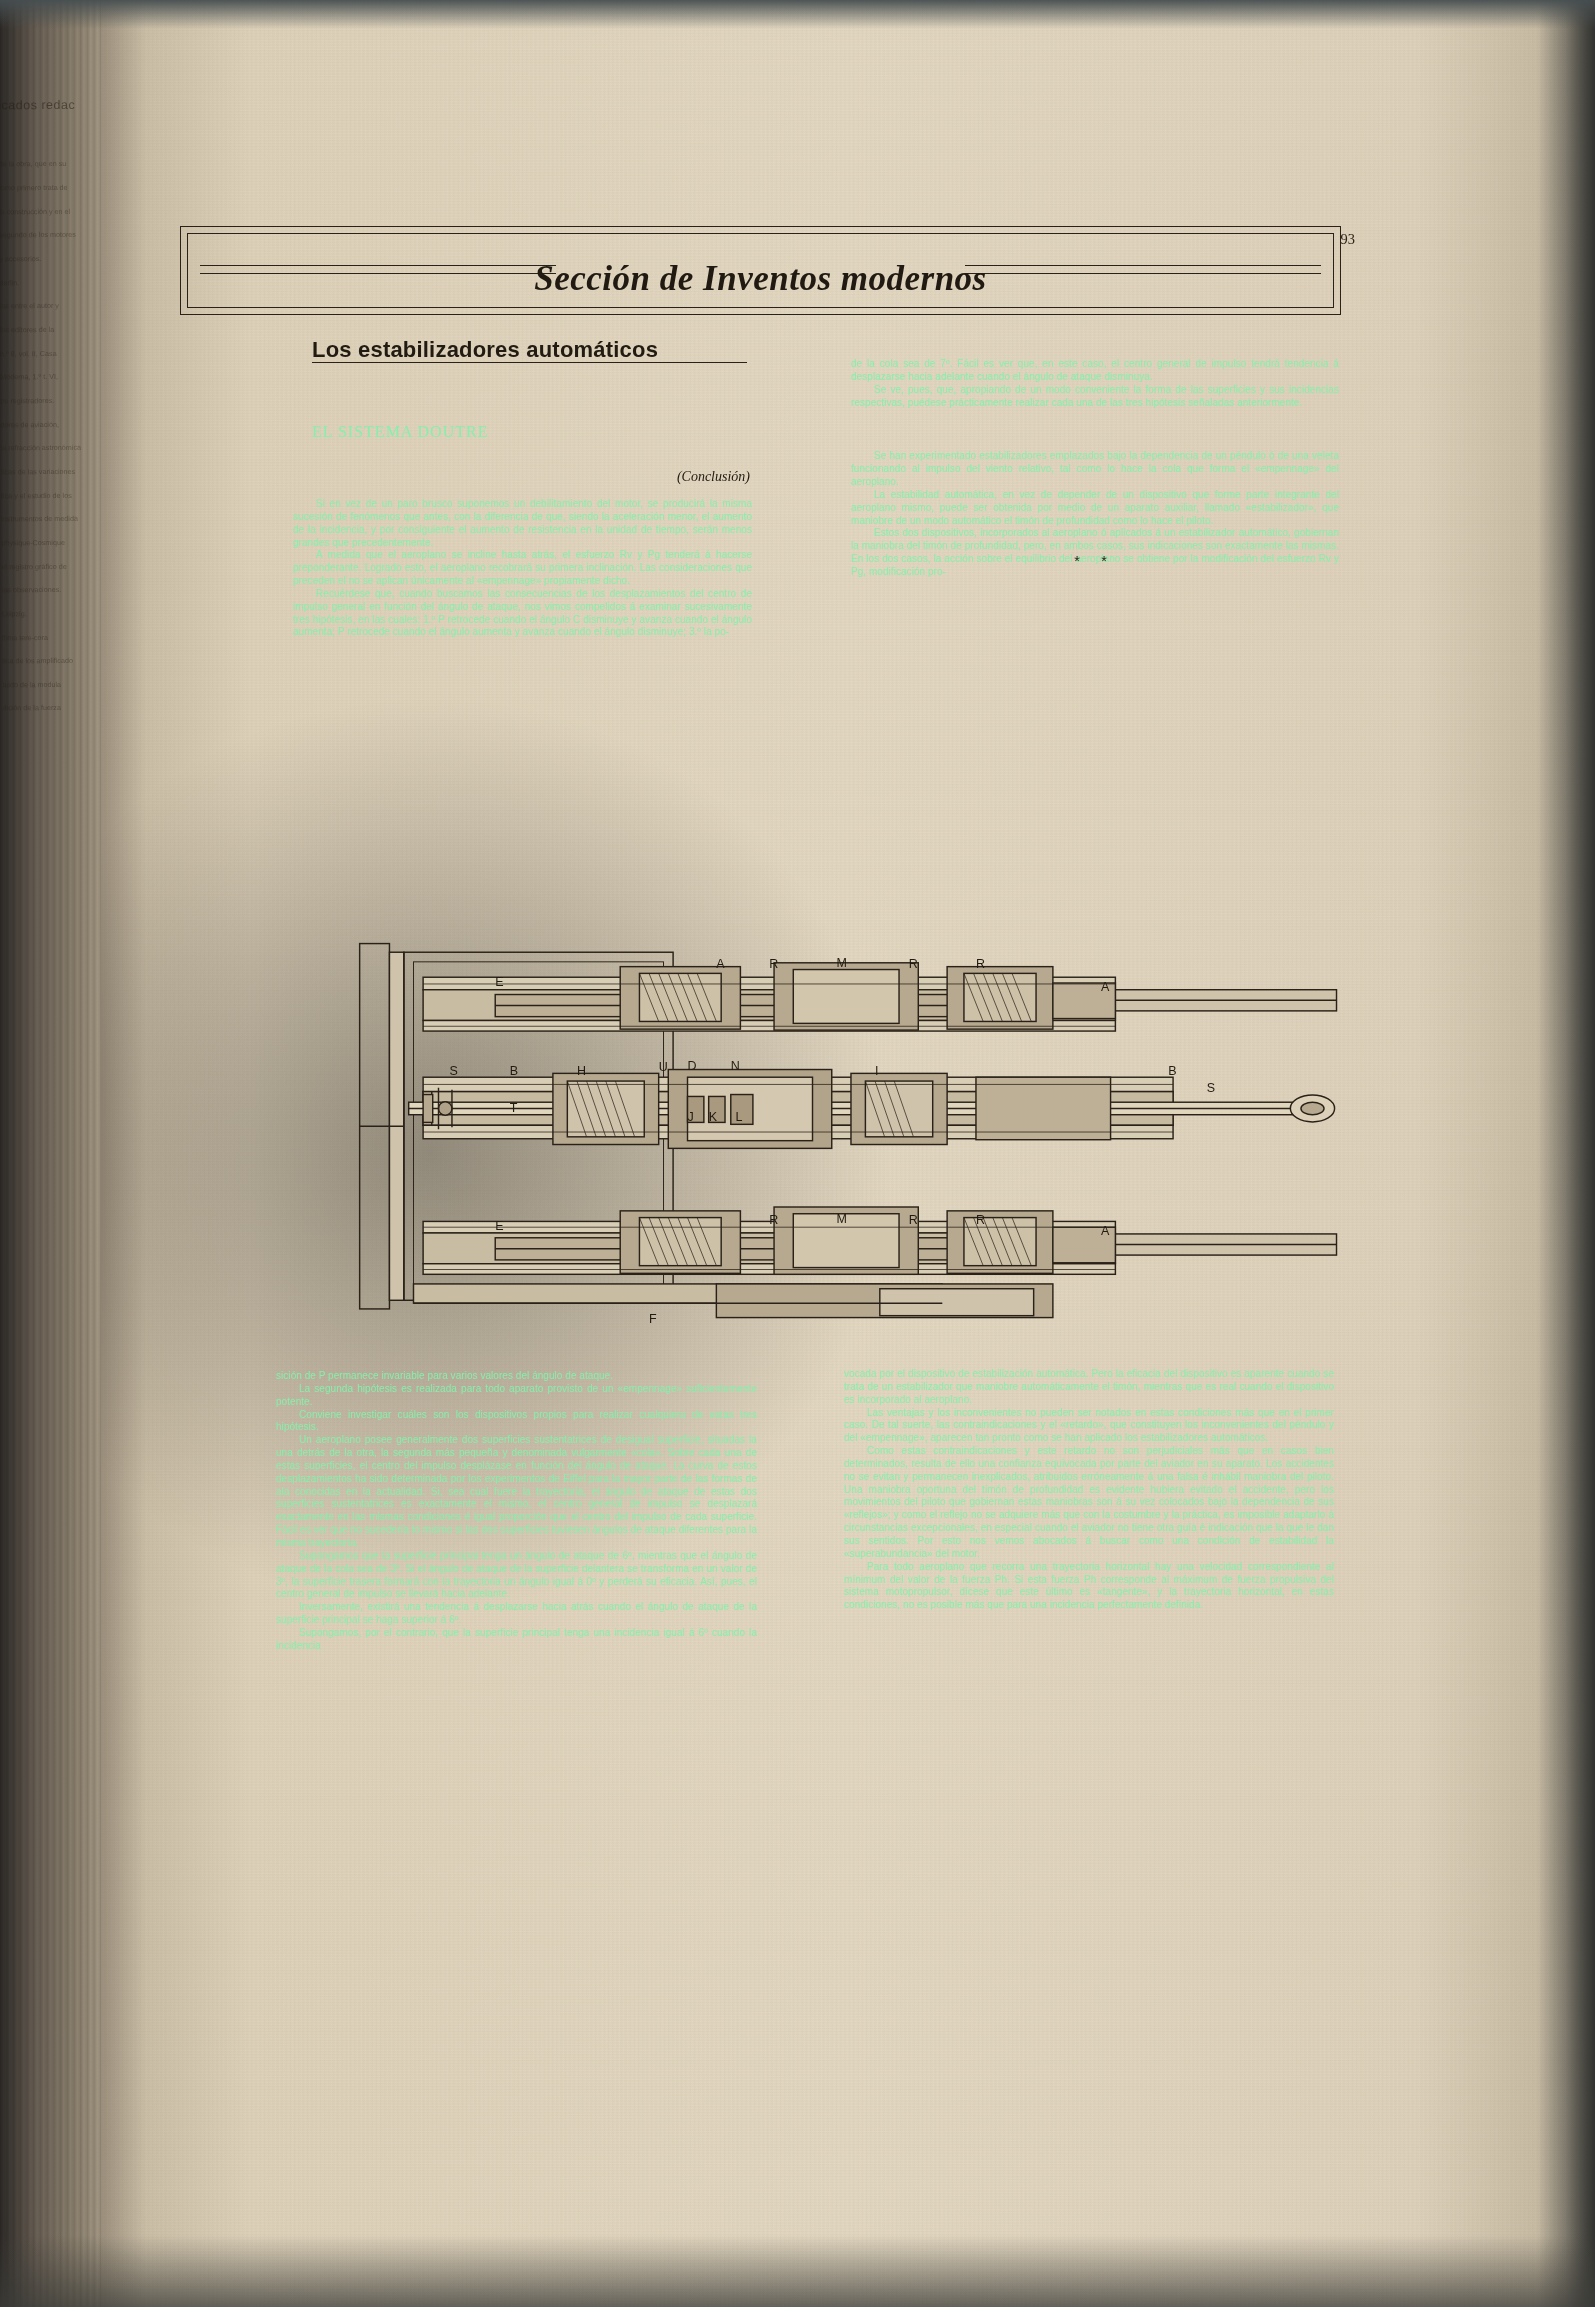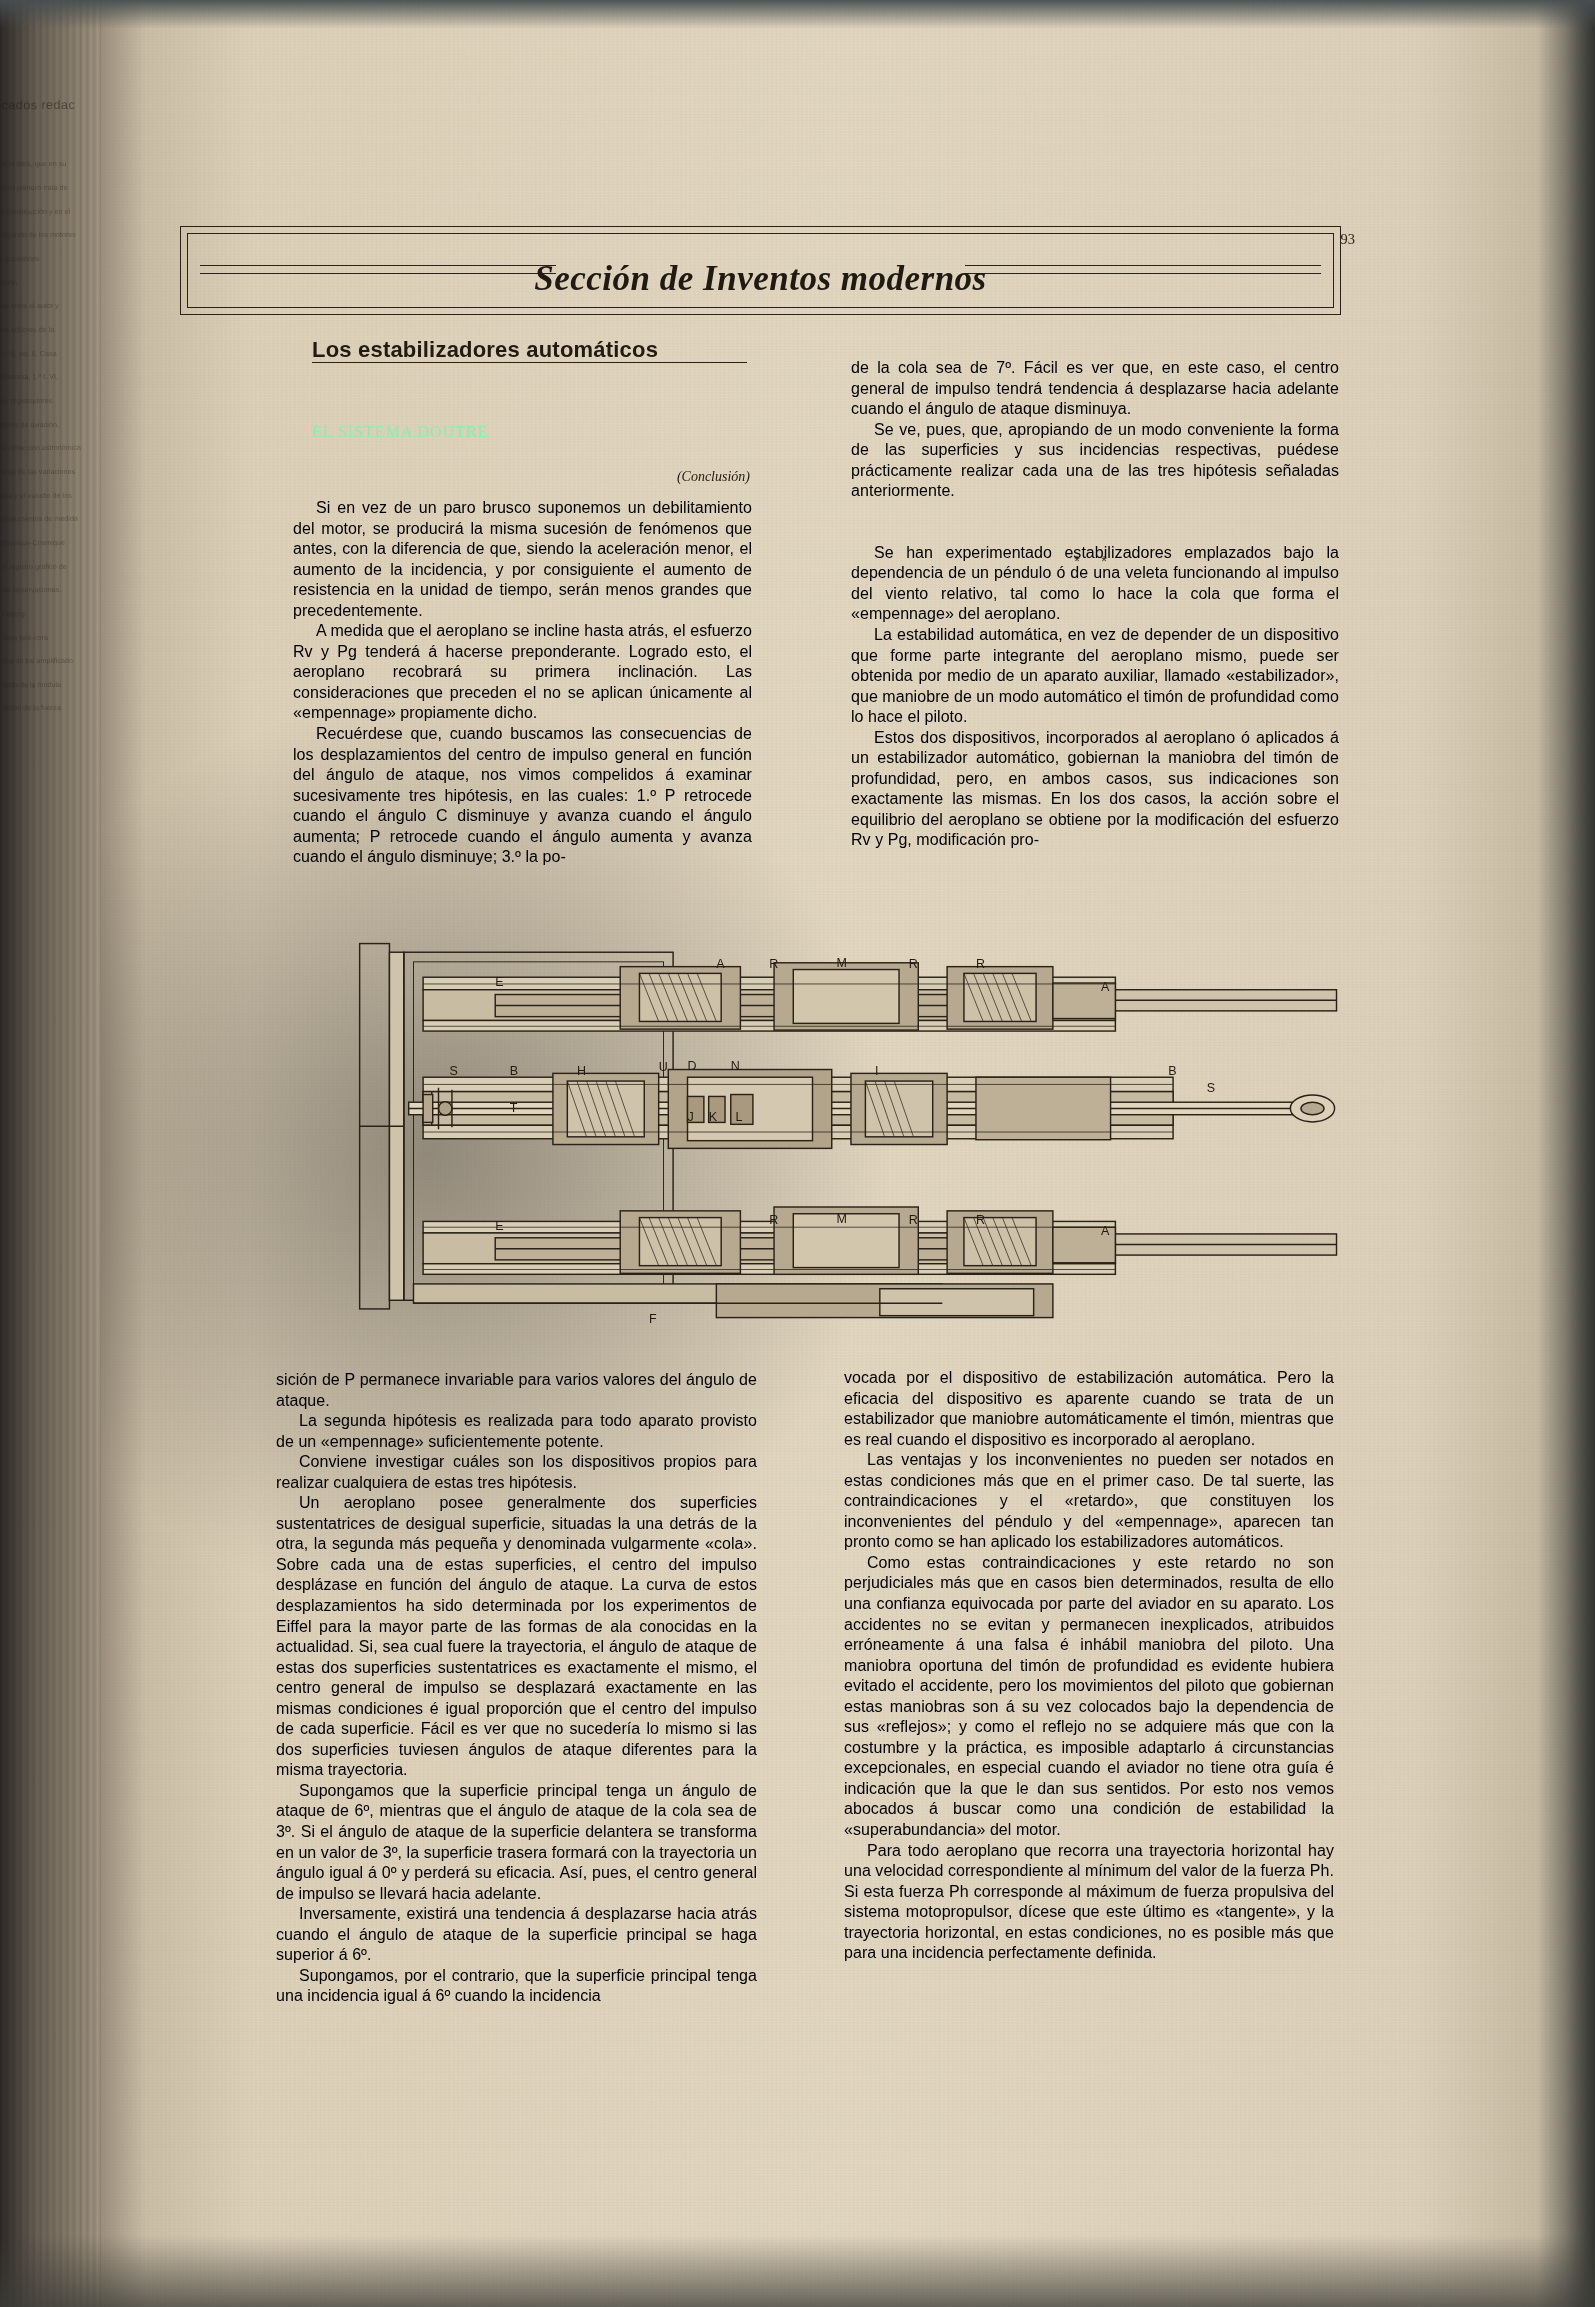--- a/index.html
+++ b/index.html
@@ -169,25 +169,25 @@
     width: 438px;
     text-align: right;
     font-size: 14px;
     font-style: italic;
     font-family: "Liberation Serif", serif;
     color: #221b12;
   }
 
   .col {
     position: absolute;
-    font-size: 16px;
+    font-size: 10px;
     line-height: 1.285;
     text-align: justify;
     font-family: "Liberation Sans", sans-serif;
-    color: #000000;
+    color: #86efac;
     letter-spacing: 0.05px;
   }
   .col p { margin: 0; text-indent: 23px; }
   .col p.noind { text-indent: 0; }
 
   #col-top-left  { left: 149px; top: 498px; width: 459px; }
   #col-top-right { left: 707px; top: 358px; width: 488px; }
 
   .stars {
     position: absolute;

